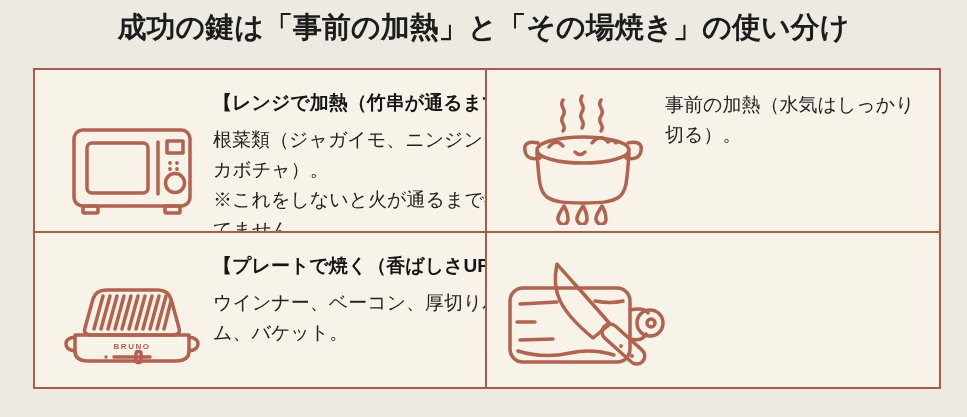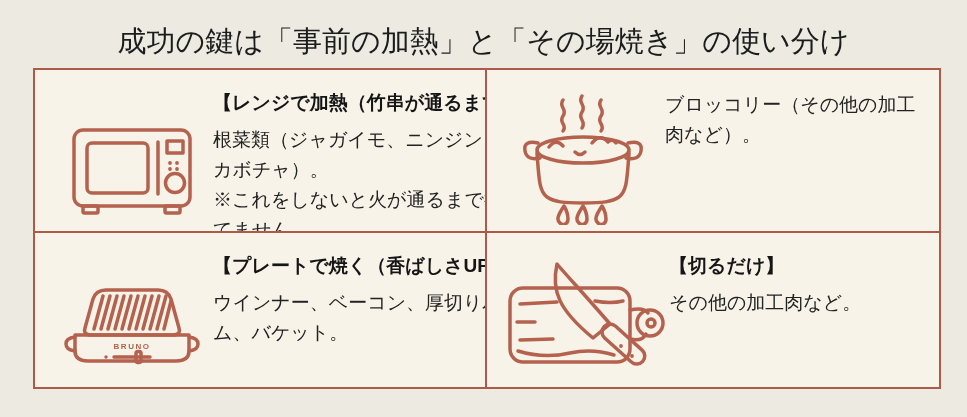--- a/index.html
+++ b/index.html
@@ -6,24 +6,24 @@
   body {
     width: 967px; height: 417px;
     background: #edeae1;
     font-family: "Liberation Sans", sans-serif;
     color: #1e1e1e;
     position: relative;
     overflow: hidden;
   }
   .title {
     position: absolute;
-    top: 22px; left: 0; width: 100%;
+    top: 8px; left: 0; width: 100%;
     text-align: center;
     font-size: 29px;
-    font-weight: 400;
+    font-weight: 700;
     color: #1c1c1c;
     margin: 0;
   }
   .grid {
     position: absolute;
     left: 33px; top: 68px;
     width: 908px; height: 321px;
     border: 2px solid #ad5a49;
     background: #f7f3e9;
     display: grid;
@@ -118,21 +118,21 @@
           <path class="st" d="M59,59 q5,5 10,0"></path>
           <path class="st" d="M21,60 C23,86 23,98 31,104 C38,109 48,110 67,110 C86,110 96,109 103,104 C111,98 111,86 113,60"></path>
           <path class="st" d="M22,50 q-15,-3 -13,8 q2,10 15,7"></path>
           <path class="st" d="M112,50 q15,-3 13,8 q-2,10 -15,7"></path>
           <path class="st" d="M48,113 c-6,9 -8,14 -4,17 c3,3 8,1 8,-4 c0,-4 -1,-8 -4,-13 z"></path>
           <path class="st" d="M67,113 c-6,9 -8,14 -4,17 c3,3 8,1 8,-4 c0,-4 -1,-8 -4,-13 z"></path>
           <path class="st" d="M86,113 c-6,9 -8,14 -4,17 c3,3 8,1 8,-4 c0,-4 -1,-8 -4,-13 z"></path>
         </svg>
       </div>
       <div class="text-wrap">
-        <div class="bodytext">ブロッコリー（その他の加工肉など）。</div>
+        <div class="bodytext">事前の加熱（水気はしっかり切る）。</div>
         <div class="bodytext"></div>
       </div>
     </div>
 
     <div class="cell r">
       <div class="icon-wrap">
         <svg width="152" height="112" viewBox="0 0 152 112">
           <path class="st" d="M35,66 q-8,0 -6,-7 l8,-29 q3,-9 13,-9 h52 q10,0 13,9 l8,29 q2,7 -6,7 z"></path>
           <line class="st" x1="38" y1="60" x2="47" y2="27"></line>
           <line class="st" x1="45" y1="60" x2="54" y2="27"></line>
@@ -173,21 +173,16 @@
           <line class="st" x1="14" y1="67" x2="32" y2="67" stroke-width="2.5"></line>
           <line class="st" x1="17" y1="85" x2="50" y2="84" stroke-width="2.5"></line>
           <path class="st" d="M15,96 q26,8 52,2 q22,-5 44,2" stroke-width="2.5"></path>
           <path class="st" d="M92,46 q16,3 28,0" stroke-width="2.5"></path>
           <path class="st" d="M54,9 C48,36 56,55 90,83 L107,69 C83,41 64,21 54,9 Z" fill="#f7f3e9"></path>
           <rect class="st" x="-8" y="-8" width="52" height="16" rx="8" transform="translate(107,77) rotate(42)" fill="#f7f3e9"></rect>
           <circle class="fl" cx="118" cy="91" r="1.9"></circle>
           <circle class="fl" cx="129" cy="101" r="1.9"></circle>
         </svg>
       </div>
-      <div class="text-wrap">
-        <div class="heading">【切るだけ】</div>
-        <div class="bodytext">その他の加工肉など。</div>
-        <div class="bodytext"></div>
-      </div>
     </div>
 
   </div>
 </div>
 
 </body></html>

